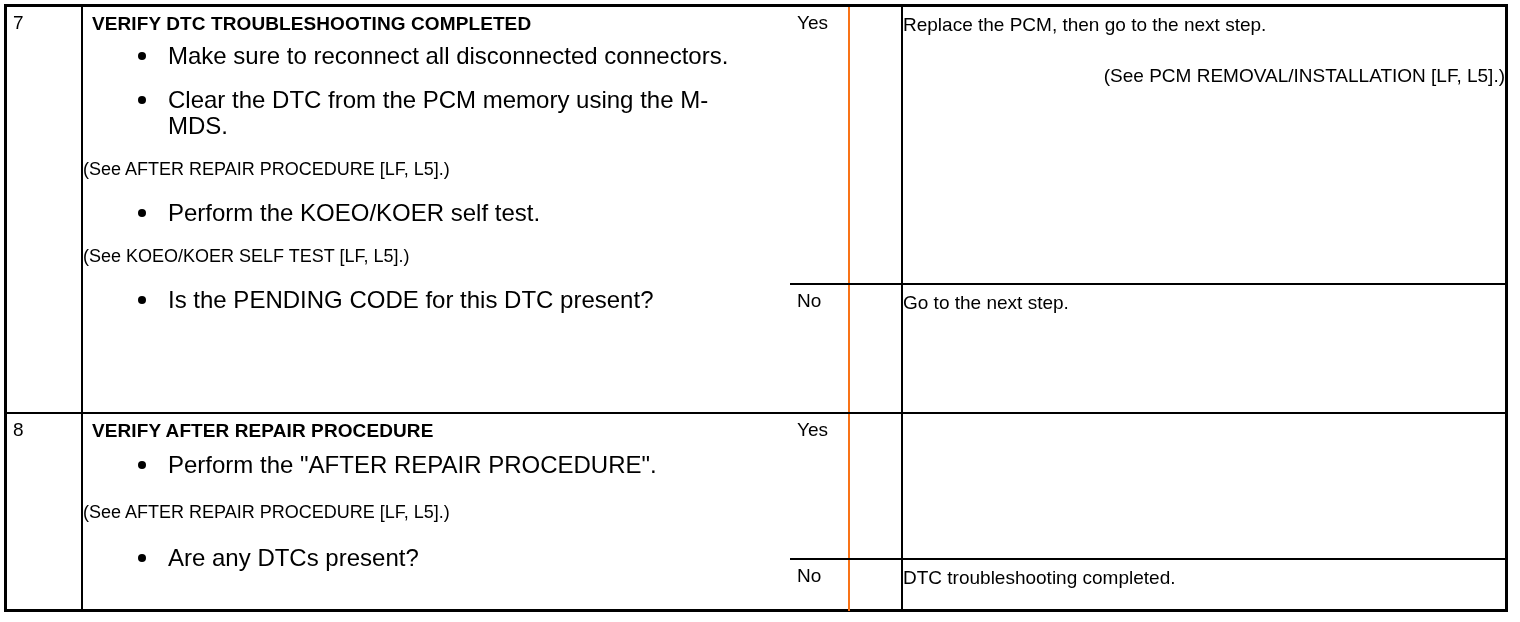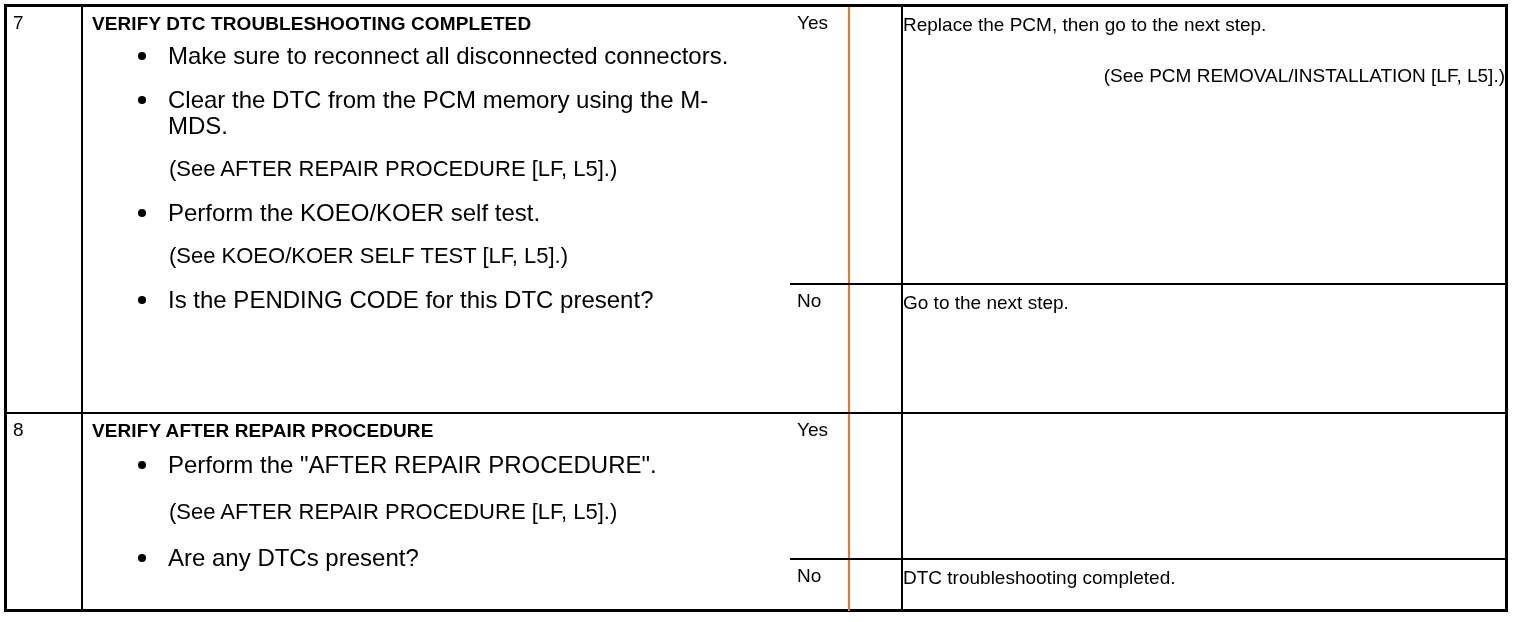--- a/index.html
+++ b/index.html
@@ -158,23 +158,22 @@
     background: #000000;
     border-radius: 50%;
   }
 
   .bullet-text {
     display: block;
     max-width: 600px;
   }
 
   .note-line {
-    padding-left: 86px;
     margin-top: 17px;
-    font-size: 22px;
+    font-size: 18px;
     line-height: 26px;
   }
 
   .yn-line {
     font-size: 19px;
     line-height: 25px;
     white-space: nowrap;
   }
   .yn-note {
     font-size: 19px;

